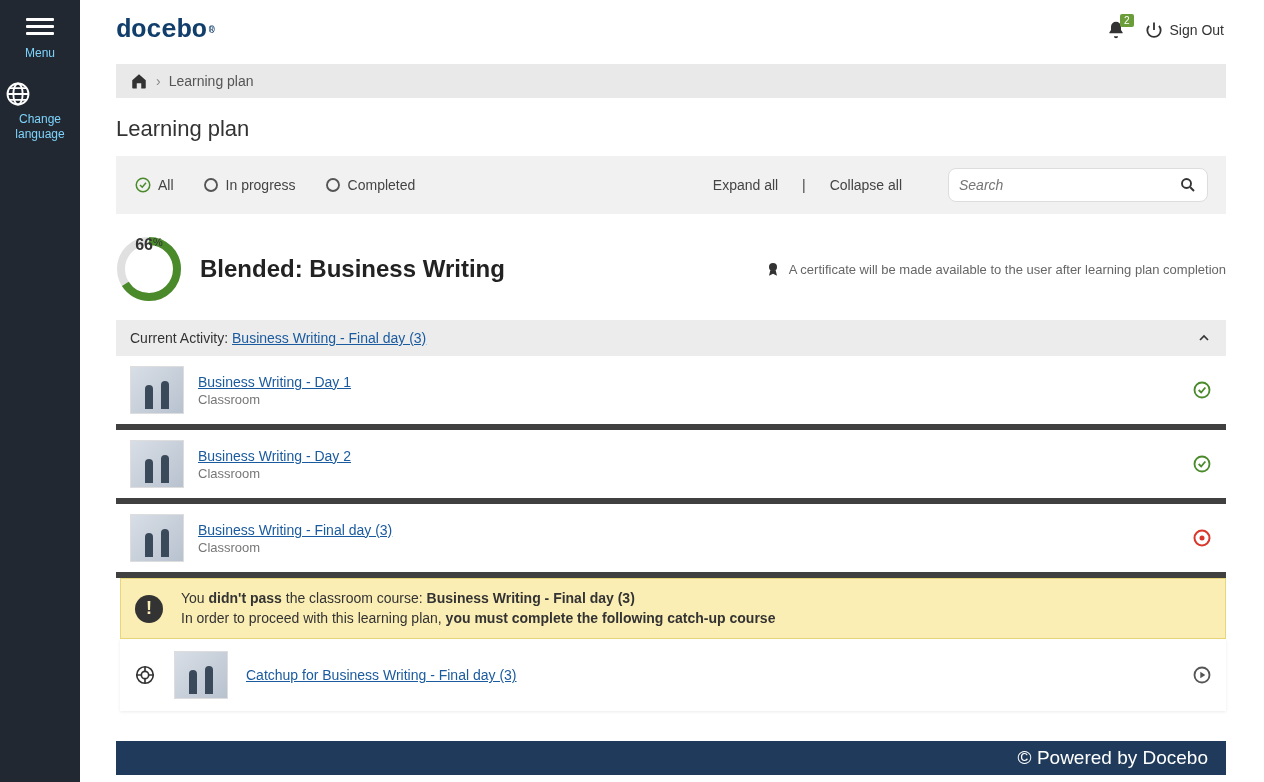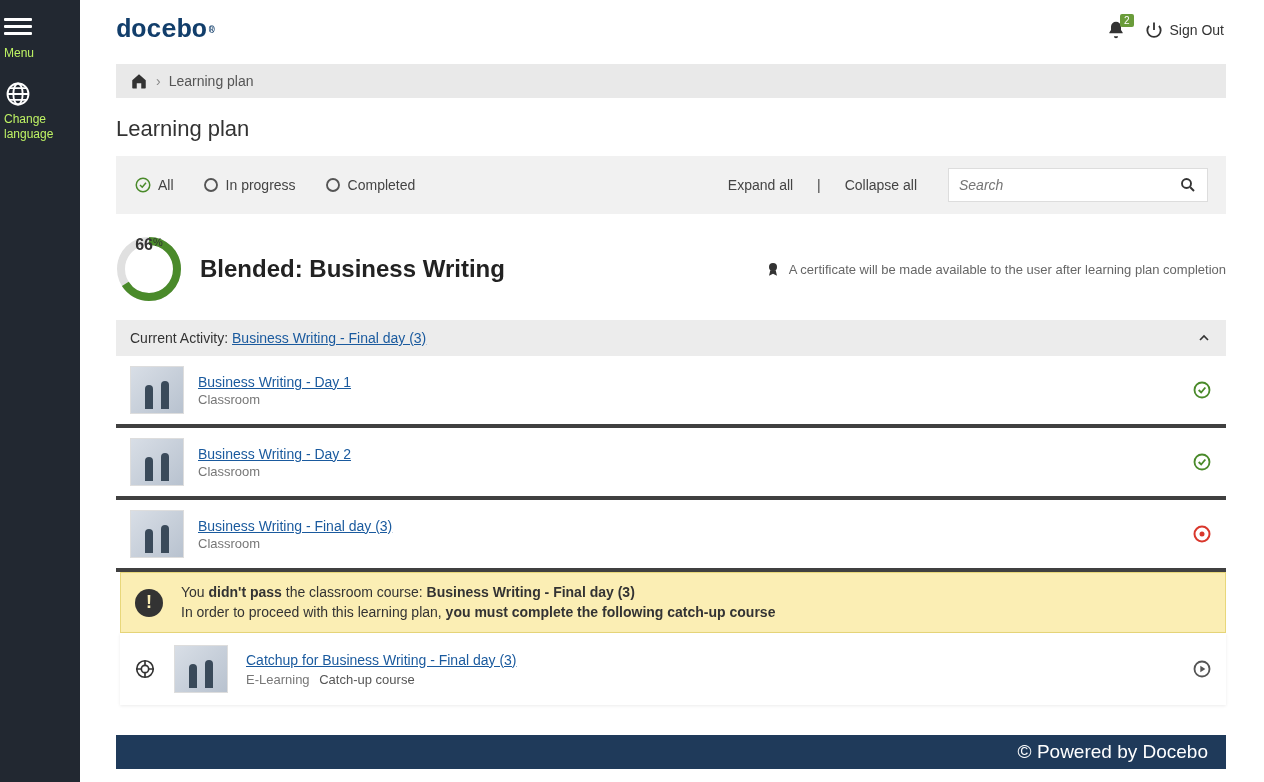--- a/index.html
+++ b/index.html
@@ -1,20 +1,20 @@
 <!DOCTYPE html>
 <html><head>
 <meta charset="utf-8">
 <style>
 * { box-sizing: border-box; margin: 0; padding: 0; }
 body { font-family: "Segoe UI", Arial, sans-serif; font-size: 14px; color: #333; background: #fff; width: 1264px; height: 782px; overflow: hidden; }
 
 
 .sidebar { position: absolute; left: 0; top: 0; width: 80px; height: 782px; background: #222831; color: #fff; padding-top: 6px; }
-.sidebar-item { padding: 8px 4px 12px; cursor: pointer; color: #bef264; }
+.sidebar-item { text-align: center; padding: 8px 4px 12px; cursor: pointer; color: #7dd3fc; }
 .sidebar-item .lbl { font-size: 12px; line-height: 1.2; margin-top: 4px; display: block; }
 .menu-icon { display: inline-block; width: 28px; }
 .menu-icon span { display: block; height: 3px; background: #fff; margin: 4px 0; border-radius: 1px; }
 .globe-icon svg { width: 28px; height: 28px; }
 
 
 .topbar { position: absolute; left: 80px; top: 0; right: 0; height: 60px; display: flex; align-items: center; padding: 0 40px 0 36px; }
 .logo { color: #123e6b; font-weight: 700; font-size: 26px; letter-spacing: -0.5px; display: flex; align-items: center; font-family: Liberation Mono, monospace; }
 .logo .reg { font-size: 10px; margin-left: 2px; }
 .topbar-right { margin-left: auto; display: flex; align-items: center; gap: 18px; }
@@ -47,21 +47,21 @@
 .progress-ring .pct small { font-size: 11px; font-weight: 400; }
 .plan-title { font-size: 24px; font-weight: 700; color: #222; }
 .cert-note { margin-left: auto; color: #666; font-size: 13px; display: flex; align-items: center; gap: 8px; }
 
 
 .activity-bar { background: #ececec; padding: 10px 14px; display: flex; align-items: center; }
 .activity-bar .lbl { color: #333; }
 .activity-bar a { color: #1a5a9e; text-decoration: underline; margin-left: 4px; cursor: pointer; }
 .activity-bar .chev { margin-left: auto; cursor: pointer; }
 
-.course-row { display: flex; align-items: center; padding: 10px 14px; border-bottom: 4px solid #404040; gap: 14px; }
+.course-row { display: flex; align-items: center; padding: 10px 14px; border-bottom: 6px solid #404040; gap: 14px; }
 .thumb { width: 54px; height: 48px; border: 1px solid #ddd; background: linear-gradient(135deg, #d8dee6, #b8c2cf); flex-shrink: 0; position: relative; overflow: hidden; }
 .thumb::before, .thumb::after { content: ""; position: absolute; bottom: 4px; width: 8px; background: #3a4a5a; border-radius: 4px 4px 0 0; }
 .thumb::before { left: 14px; height: 24px; }
 .thumb::after { right: 14px; height: 28px; }
 .course-info a { color: #1a5a9e; text-decoration: underline; font-weight: 400; cursor: pointer; }
 .course-info .type { color: #777; font-size: 13px; margin-top: 2px; }
 .status-icon { margin-left: auto; }
 
 
 .warn-banner { background: #fbeeb4; border: 1px solid #e8d77a; display: flex; align-items: center; padding: 10px 14px; gap: 18px; margin-left: 4px;}
@@ -158,21 +158,21 @@
     <div class="filter-opt">
       <svg width="18" height="18" viewBox="0 0 24 24" fill="none" stroke="#555" stroke-width="2.5">
         <circle cx="12" cy="12" r="8"></circle>
       </svg>
       <span>Completed</span>
     </div>
     <div class="spacer"></div>
     <div class="expand-collapse">
       <span>Expand all</span><span> | </span><span>Collapse all</span>
     </div>
-    <div class="search-box" style="margin-left:3px;">
+    <div class="search-box" style="margin-left:18px;border-radius:8px;">
       <input type="text" placeholder="Search" style="">
       <svg width="18" height="18" viewBox="0 0 24 24" fill="none" stroke="#333" stroke-width="2.5" style="cursor:pointer;">
         <circle cx="10" cy="10" r="6"></circle>
           <path d="M20 20l-5-5"></path>
       </svg>
     </div>
   </div>
 
   <div class="plan-header">
     <div class="progress-ring">
@@ -263,24 +263,20 @@
     <span class="lifebuoy">
       <svg width="22" height="22" viewBox="0 0 24 24" fill="none" stroke="#333" stroke-width="1.8">
         <circle cx="12" cy="12" r="9"></circle>
           <circle cx="12" cy="12" r="4"></circle>
         <path d="M12 3v5M12 16v5M3 12h5M16 12h5"></path>
       </svg>
     </span>
     <div class="thumb"></div>
     <div class="catchup-info">
       <a>Catchup for Business Writing - Final day (3)</a>
-      <div class="meta">
-        <span>E-Learning</span>
-        <span class="tag">Catch-up course</span>
-      </div>
     </div>
     <span class="play-icon">
       <svg width="20" height="20" viewBox="0 0 24 24" fill="none" stroke="#555" stroke-width="2.2">
           <circle cx="12" cy="12" r="9"></circle>
           <path d="M10 8l6 4-6 4z" fill="#555" stroke="none"></path>
         </svg>
     </span>
   </div>
 
   <div class="footer">

